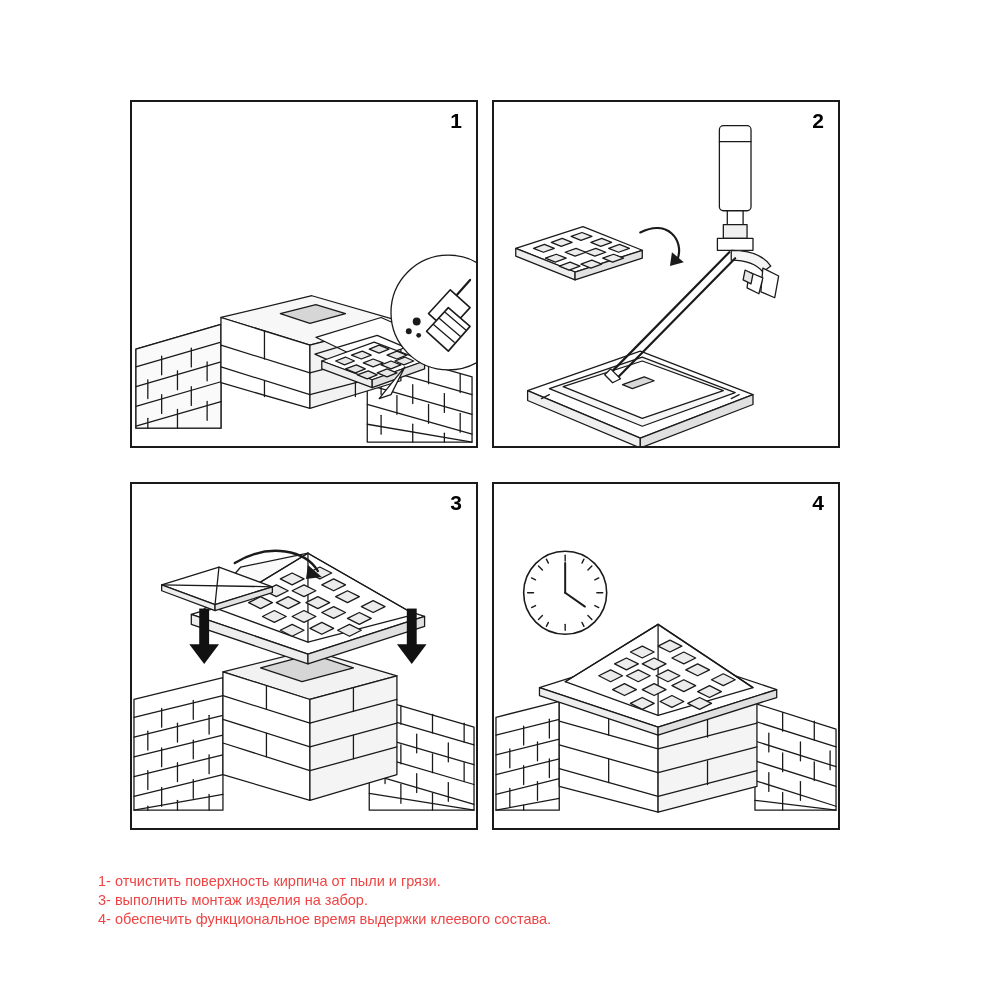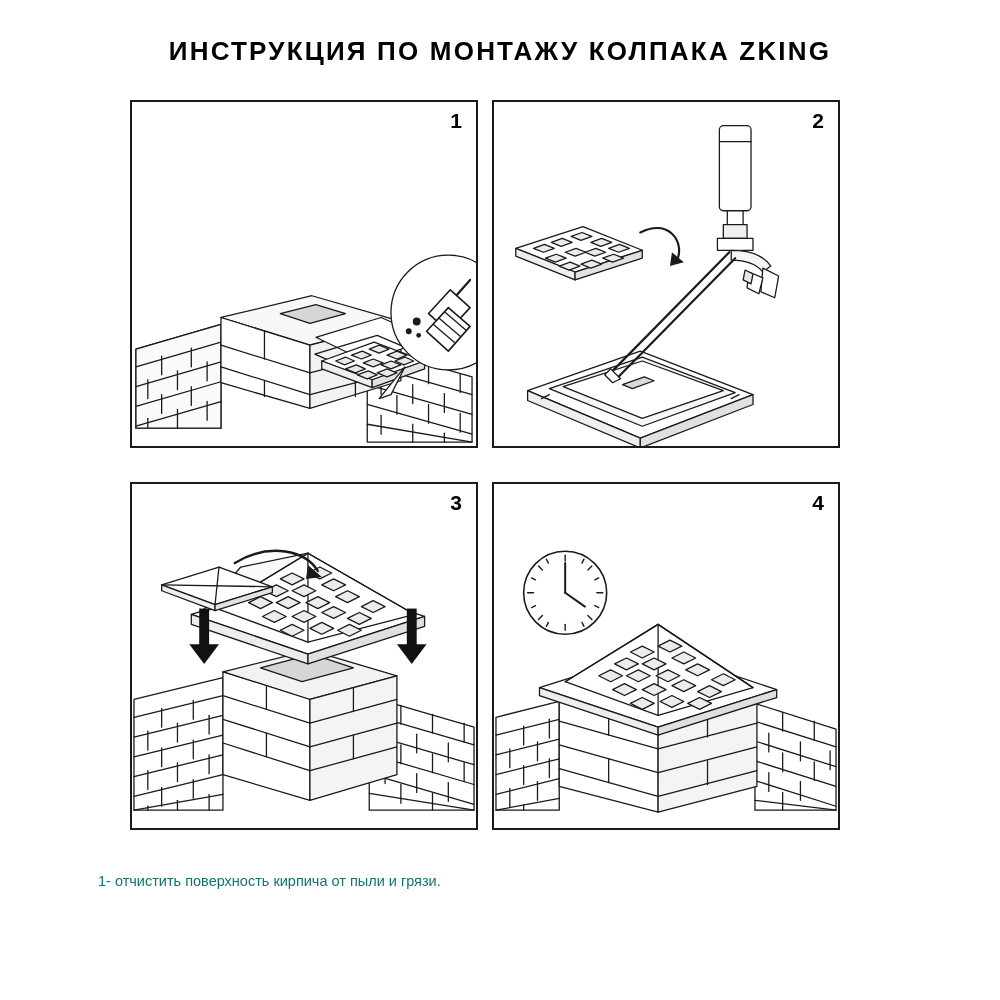--- a/index.html
+++ b/index.html
@@ -82,31 +82,30 @@
   
   .captions {
     position: absolute;
     left: 98px;
     top: 872px;
     width: 850px;
   }
   .caption-line {
     font-size: 14.5px;
     line-height: 19px;
-    color: #0f766e;
+    color: #ef4444;
     white-space: nowrap;
     font-family: "Liberation Sans", sans-serif;
   }
 </style>
 </head>
 <body>
 
 <div class="page">
 
-  <div class="title">ИНСТРУКЦИЯ ПО МОНТАЖУ КОЛПАКА ZKING</div>
 
   <div class="panels">
 
     <div class="panel p1">
       <div class="panel-num">1</div>
       <svg viewBox="0 0 348 348" xmlns="http://www.w3.org/2000/svg">
         <g stroke="#1a1a1a" fill="none" stroke-width="1.3" stroke-linejoin="round" stroke-linecap="round">
 
           <g>
 
@@ -518,15 +517,17 @@
             </g>
           </g>
         </g>
       </svg>
     </div>
 
   </div>
 
   <div class="captions">
     <div class="caption-line">1- отчистить поверхность кирпича от пыли и грязи.</div>
+    <div class="caption-line">3- выполнить монтаж изделия на забор.</div>
+    <div class="caption-line">4- обеспечить функциональное время выдержки клеевого состава.</div>
   </div>
 
 </div>
 
 </body></html>

